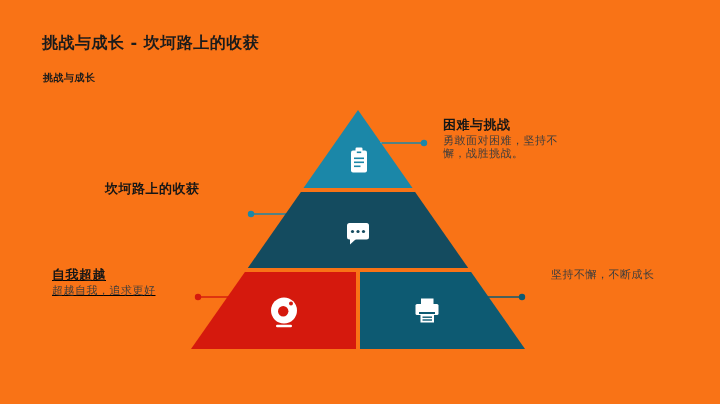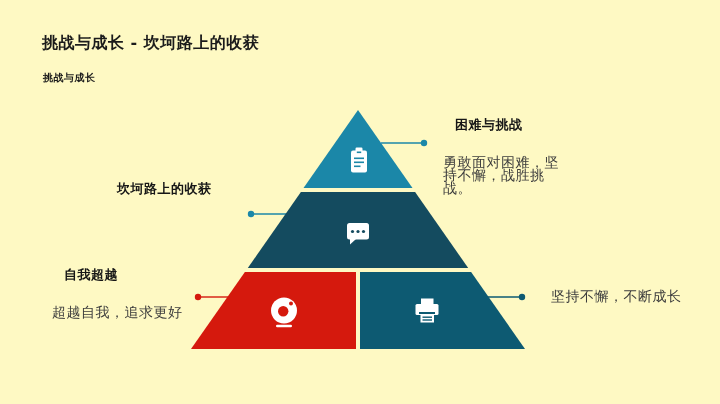--- a/index.html
+++ b/index.html
@@ -1,36 +1,36 @@
 <!DOCTYPE html>
 <html><head>
 <meta charset="utf-8">
 <style>
   html,body{margin:0;padding:0;}
   body{font-family:"DejaVu Sans","Liberation Sans",sans-serif;}
   .slide{
     position:relative;width:720px;height:404px;overflow:hidden;
-    background:#fef9c3;
+    background:#f97316;
   }
   .slide-title{
     position:absolute;left:42px;top:33px;
     font-size:16px;font-weight:700;color:#1b1b1b;letter-spacing:0.5px;
   }
   .slide-subtitle{
     position:absolute;left:43px;top:71px;
     font-size:10px;font-weight:700;color:#1b1b1b;letter-spacing:0.5px;
   }
   .pyramid-svg{position:absolute;left:0;top:0;}
   .label{position:absolute;}
-  .label-title{font-size:13px;font-weight:700;color:#161616;letter-spacing:0.5px;margin-left:12px;}
-  .label-desc{font-size:14px;color:#3d3d3d;margin-top:22px;line-height:13px;letter-spacing:0.5px;}
+  .label-title{font-size:13px;font-weight:700;color:#161616;letter-spacing:0.5px;}
+  .label-desc{font-size:11px;color:#3d3d3d;margin-top:0;line-height:13px;letter-spacing:0.5px;}
   .label.l-diff{left:443px;top:116px;}
   .label.l-diff .label-desc{width:118px;}
   .label.l-resil{left:105px;top:180px;}
-  .label.l-self{left:52px;top:266px;}
+  .label.l-self{left:52px;top:266px;text-decoration:underline;}
   .label.l-grow{left:551px;top:268px;}
 </style>
 </head>
 <body>
 
 <div class="slide">
 
   <div class="slide-title">挑战与成长 - 坎坷路上的收获</div>
   <div class="slide-subtitle">挑战与成长</div>
 

